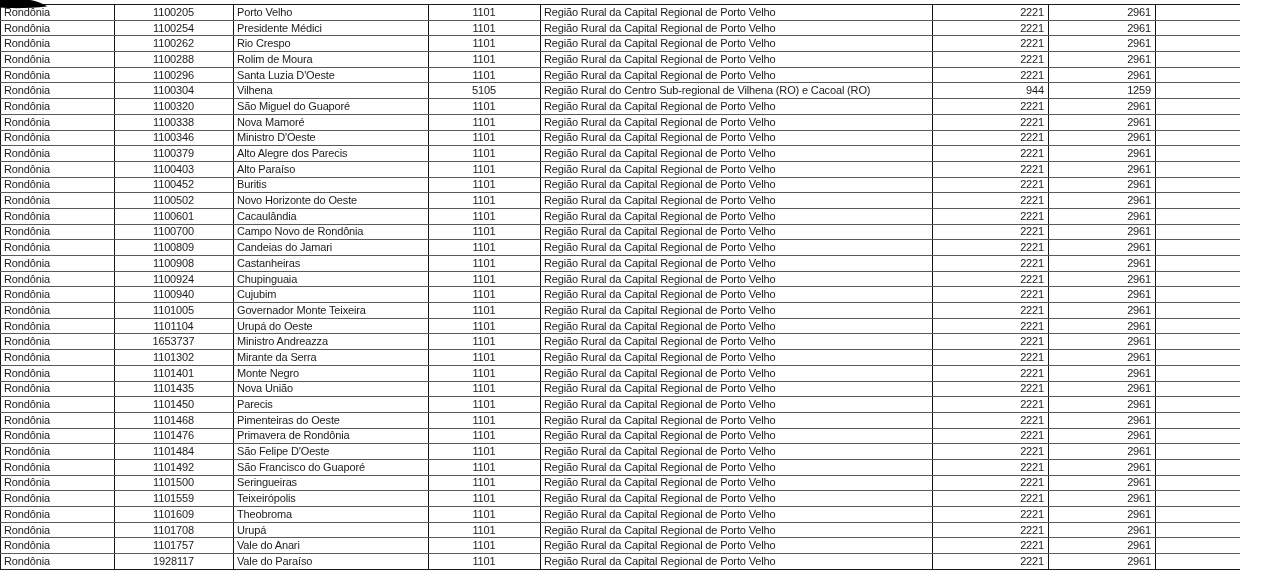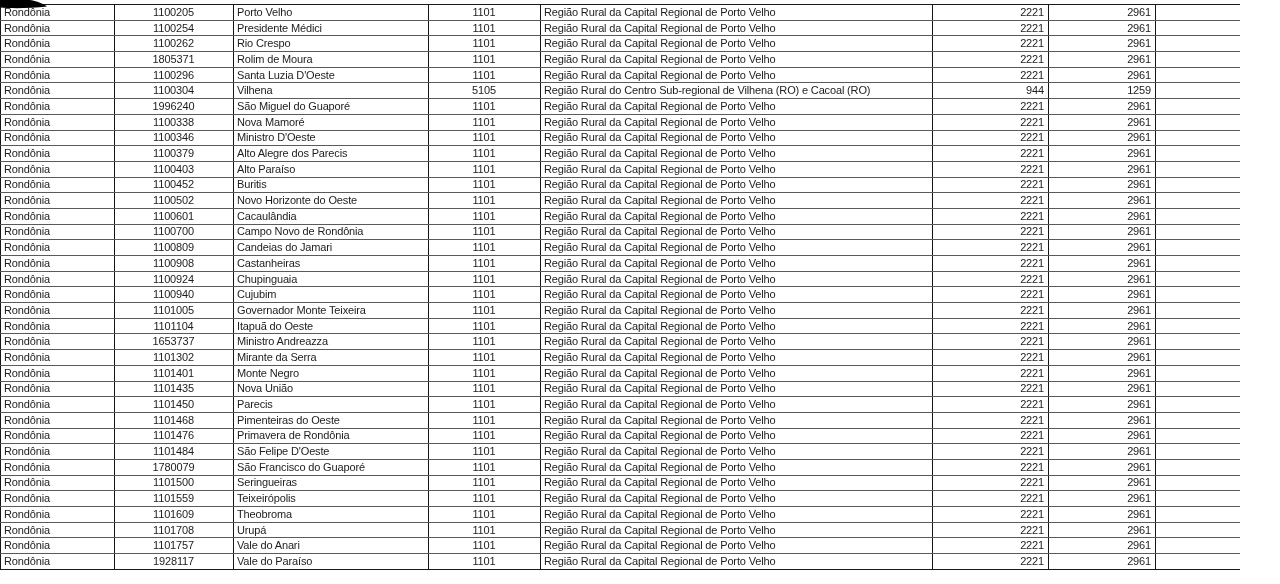--- a/index.html
+++ b/index.html
@@ -103,21 +103,21 @@
           <td class="al-center col-municipality-code">1100262</td>
           <td class="al-left col-municipality-name">Rio Crespo</td>
           <td class="al-center col-region-code">1101</td>
           <td class="al-left col-region-name">Região Rural da Capital Regional de Porto Velho</td>
           <td class="al-right col-v1">2221</td>
           <td class="al-right col-v2">2961</td>
           <td class="al-right col-v3">3701</td>
         </tr>
         <tr>
           <td class="al-left col-state">Rondônia</td>
-          <td class="al-center col-municipality-code">1805371</td>
+          <td class="al-center col-municipality-code">1100288</td>
           <td class="al-left col-municipality-name">Rolim de Moura</td>
           <td class="al-center col-region-code">1101</td>
           <td class="al-left col-region-name">Região Rural da Capital Regional de Porto Velho</td>
           <td class="al-right col-v1">2221</td>
           <td class="al-right col-v2">2961</td>
           <td class="al-right col-v3">3701</td>
         </tr>
         <tr>
           <td class="al-left col-state">Rondônia</td>
           <td class="al-center col-municipality-code">1100296</td>
@@ -133,21 +133,21 @@
           <td class="al-center col-municipality-code">1100304</td>
           <td class="al-left col-municipality-name">Vilhena</td>
           <td class="al-center col-region-code">5105</td>
           <td class="al-left col-region-name">Região Rural do Centro Sub-regional de Vilhena (RO) e Cacoal (RO)</td>
           <td class="al-right col-v1">944</td>
           <td class="al-right col-v2">1259</td>
           <td class="al-right col-v3">1574</td>
         </tr>
         <tr>
           <td class="al-left col-state">Rondônia</td>
-          <td class="al-center col-municipality-code">1996240</td>
+          <td class="al-center col-municipality-code">1100320</td>
           <td class="al-left col-municipality-name">São Miguel do Guaporé</td>
           <td class="al-center col-region-code">1101</td>
           <td class="al-left col-region-name">Região Rural da Capital Regional de Porto Velho</td>
           <td class="al-right col-v1">2221</td>
           <td class="al-right col-v2">2961</td>
           <td class="al-right col-v3">3701</td>
         </tr>
         <tr>
           <td class="al-left col-state">Rondônia</td>
           <td class="al-center col-municipality-code">1100338</td>
@@ -274,21 +274,21 @@
           <td class="al-left col-municipality-name">Governador Monte Teixeira</td>
           <td class="al-center col-region-code">1101</td>
           <td class="al-left col-region-name">Região Rural da Capital Regional de Porto Velho</td>
           <td class="al-right col-v1">2221</td>
           <td class="al-right col-v2">2961</td>
           <td class="al-right col-v3">3701</td>
         </tr>
         <tr>
           <td class="al-left col-state">Rondônia</td>
           <td class="al-center col-municipality-code">1101104</td>
-          <td class="al-left col-municipality-name">Itapuã do Oeste</td>
+          <td class="al-left col-municipality-name">Urupá do Oeste</td>
           <td class="al-center col-region-code">1101</td>
           <td class="al-left col-region-name">Região Rural da Capital Regional de Porto Velho</td>
           <td class="al-right col-v1">2221</td>
           <td class="al-right col-v2">2961</td>
           <td class="al-right col-v3">3701</td>
         </tr>
         <tr>
           <td class="al-left col-state">Rondônia</td>
           <td class="al-center col-municipality-code">1653737</td>
           <td class="al-left col-municipality-name">Ministro Andreazza</td>
@@ -363,21 +363,21 @@
           <td class="al-center col-municipality-code">1101484</td>
           <td class="al-left col-municipality-name">São Felipe D'Oeste</td>
           <td class="al-center col-region-code">1101</td>
           <td class="al-left col-region-name">Região Rural da Capital Regional de Porto Velho</td>
           <td class="al-right col-v1">2221</td>
           <td class="al-right col-v2">2961</td>
           <td class="al-right col-v3">3701</td>
         </tr>
         <tr>
           <td class="al-left col-state">Rondônia</td>
-          <td class="al-center col-municipality-code">1780079</td>
+          <td class="al-center col-municipality-code">1101492</td>
           <td class="al-left col-municipality-name">São Francisco do Guaporé</td>
           <td class="al-center col-region-code">1101</td>
           <td class="al-left col-region-name">Região Rural da Capital Regional de Porto Velho</td>
           <td class="al-right col-v1">2221</td>
           <td class="al-right col-v2">2961</td>
           <td class="al-right col-v3">3701</td>
         </tr>
         <tr>
           <td class="al-left col-state">Rondônia</td>
           <td class="al-center col-municipality-code">1101500</td>

